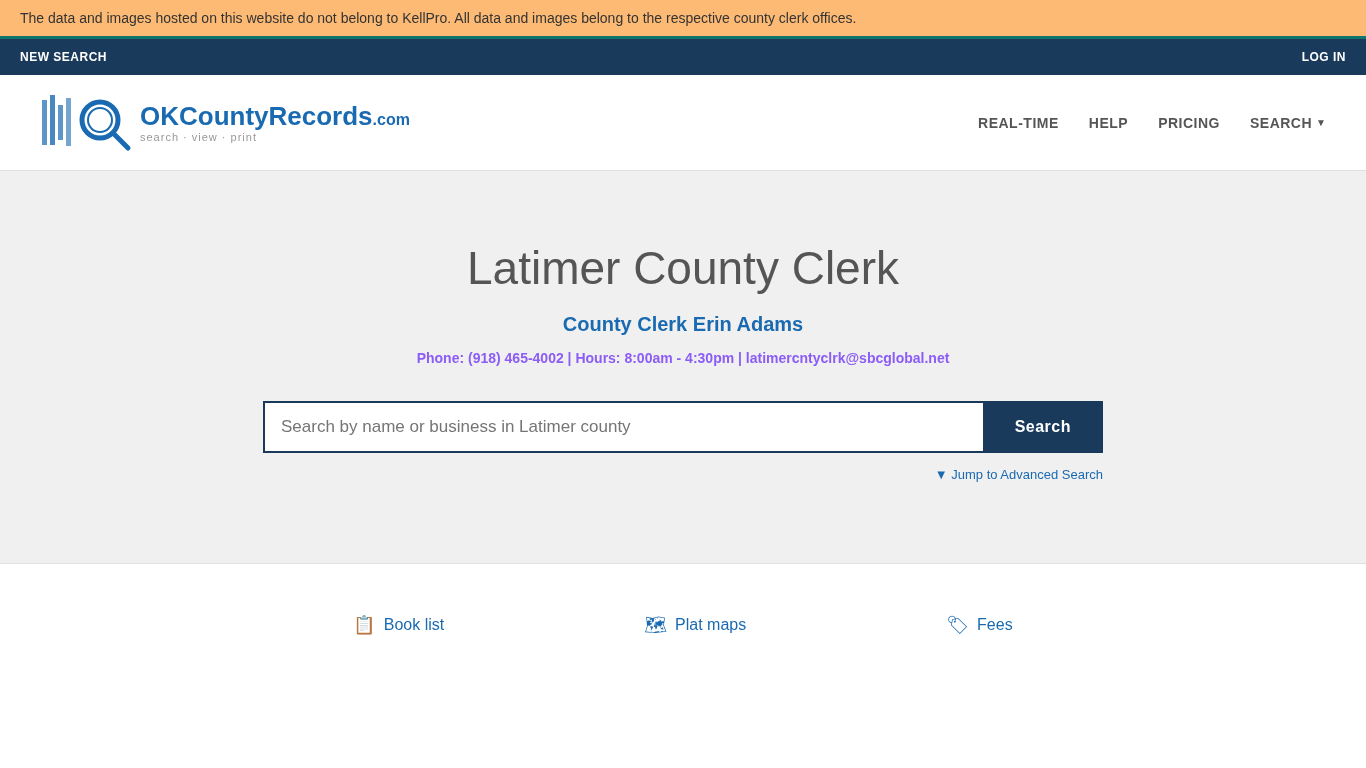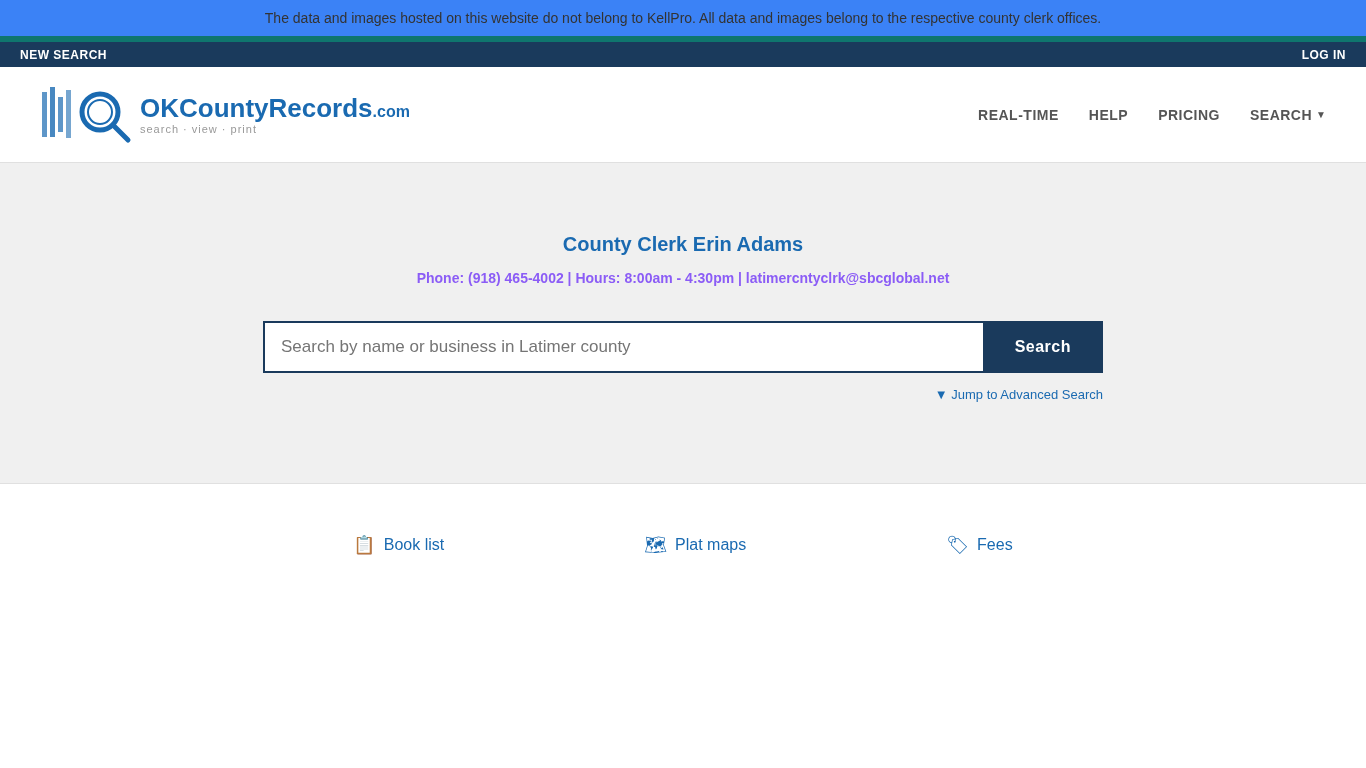--- a/index.html
+++ b/index.html
@@ -1,35 +1,34 @@
 <!DOCTYPE html>
 <html><head>
   <meta charset="utf-8">
   <style>
     * { margin: 0; padding: 0; box-sizing: border-box; }
     body { font-family: Arial, Helvetica, sans-serif; background: #fff; color: #333; }
 
     
     .banner {
-      background: #3b82f6;
-      border-bottom: 6px solid #0f766e;
-      text-align: center;
+      background: #fdba74;
+      border-bottom: 3px solid #0f766e;
       padding: 10px 20px;
       font-size: 14px;
       color: #333;
     }
 
     
     .top-nav {
       background: #1a3a5c;
       display: flex;
       justify-content: space-between;
       align-items: center;
       padding: 0 20px;
-      height: 25px;
+      height: 36px;
     }
     .top-nav a {
       color: #fff;
       text-decoration: none;
       font-size: 12px;
       font-weight: bold;
       letter-spacing: 0.5px;
       cursor: pointer;
     }
 
@@ -209,20 +208,21 @@
     <a>HELP</a>
     <a>PRICING</a>
     <div class="nav-search-item">
       <a>SEARCH</a>
       <span class="chevron">▼</span>
     </div>
   </nav>
 </div>
 
 <div class="hero">
+  <h1>Latimer County Clerk</h1>
   <h2>County Clerk Erin Adams</h2>
   <p class="phone">Phone: (918) 465-4002 | Hours: 8:00am - 4:30pm | latimercntyclrk@sbcglobal.net</p>
 
   <div class="search-bar">
     <input class="search-input" type="text" placeholder="Search by name or business in Latimer county" style="">
     <button class="search-button">Search</button>
   </div>
 
   <div class="advanced-search-link">
     <a>▼ Jump to Advanced Search</a>

